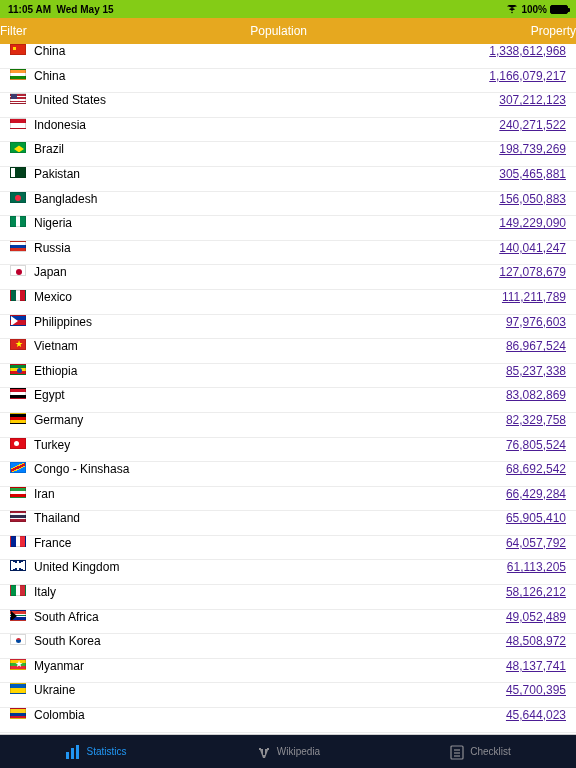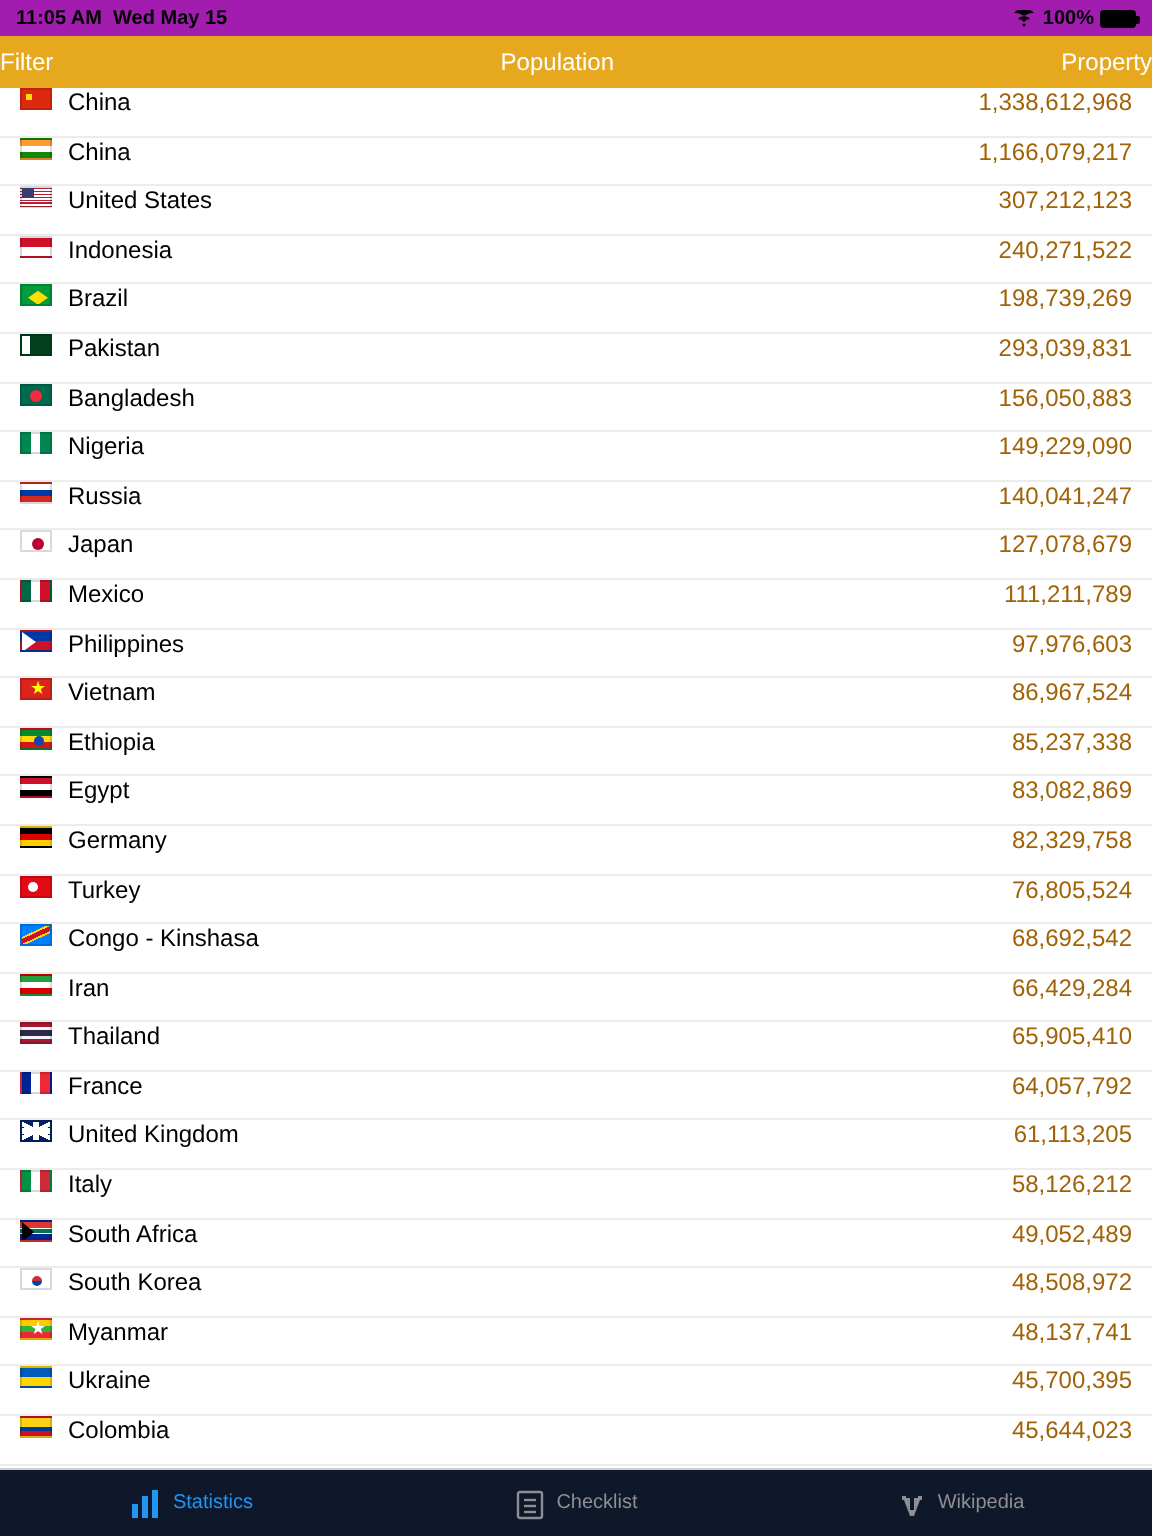--- a/index.html
+++ b/index.html
@@ -7,21 +7,21 @@
   font-family: -apple-system, "Helvetica Neue", Arial, sans-serif;
   width: 576px;
   height: 768px;
   display: flex;
   flex-direction: column;
   background: #fff;
   overflow: hidden;
 }
 .status-bar {
   height: 18px;
-  background: #a21caf;
+  background: #84cc16;
   display: flex;
   align-items: center;
   padding: 0 8px;
   font-size: 10px;
   font-weight: 600;
   color: #000;
 }
 .status-left { flex: 0 0 auto; }
 .status-right { flex: 0 0 auto; margin-left: auto; display: flex; align-items: center; gap: 3px; }
 .battery-icon { display:inline-block; width:18px; height:9px; border:1px solid #000; border-radius:2px; position:relative; background:#000;}
@@ -57,21 +57,22 @@
   overflow: hidden;
 }
 .country {
   flex: 1 1 auto;
   font-size: 12px;
   color: #000;
 }
 .value {
   flex: 0 0 auto;
   font-size: 12px;
-  color: #a16207;
+  color: #4c1d95;
+  text-decoration: underline;
 }
 .tab-bar {
   height: 34px;
   border-top: 1px solid #d0d0d0;
   display: flex;
   background: #0f172a;
 }
 .tab {
   flex: 1;
   display: flex;
@@ -159,21 +160,21 @@
       <div class="value">240,271,522</div>
     </div>
     <div class="row">
       <div class="flag flag-br"></div>
       <div class="country">Brazil</div>
       <div class="value">198,739,269</div>
     </div>
     <div class="row">
       <div class="flag flag-pk"></div>
       <div class="country">Pakistan</div>
-      <div class="value">293,039,831</div>
+      <div class="value">305,465,881</div>
     </div>
     <div class="row">
       <div class="flag flag-bd"></div>
       <div class="country">Bangladesh</div>
       <div class="value">156,050,883</div>
     </div>
     <div class="row">
       <div class="flag flag-ng"></div>
       <div class="country">Nigeria</div>
       <div class="value">149,229,090</div>
@@ -284,26 +285,26 @@
   <div class="tab active">
     <span class="tab-icon"><svg viewBox="0 0 16 16">
           <rect x="1" y="8" width="3" height="7" fill="#2196f3"></rect>
           <rect x="6" y="4" width="3" height="11" fill="#2196f3"></rect>
           <rect x="11" y="1" width="3" height="14" fill="#2196f3"></rect>
         </svg></span>
     <span>Statistics</span>
   </div>
   <div class="tab">
     <span class="tab-icon"><svg viewBox="0 0 16 16">
+          <path d="M3 4 h2 v1 h2 v6 h2 v-6 h2 v-1 h2 v2 h-1 l-3 8 h-2 l-3 -8 h-1 z" fill="#8e8e93"></path>
+        </svg></span>
+    <span>Wikipedia</span>
+  </div>
+  <div class="tab">
+    <span class="tab-icon"><svg viewBox="0 0 16 16">
           <rect x="2" y="2" width="12" height="13" rx="1" fill="none" stroke="#8e8e93" stroke-width="1.2"></rect>
           <line x1="5" y1="6" x2="11" y2="6" stroke="#8e8e93" stroke-width="1.2"></line>
           <line x1="5" y1="9" x2="11" y2="9" stroke="#8e8e93" stroke-width="1.2"></line>
           <line x1="5" y1="12" x2="11" y2="12" stroke="#8e8e93" stroke-width="1.2"></line>
         </svg></span>
     <span>Checklist</span>
   </div>
-  <div class="tab">
-    <span class="tab-icon"><svg viewBox="0 0 16 16">
-          <path d="M3 4 h2 v1 h2 v6 h2 v-6 h2 v-1 h2 v2 h-1 l-3 8 h-2 l-3 -8 h-1 z" fill="#8e8e93"></path>
-        </svg></span>
-    <span>Wikipedia</span>
-  </div>
 </div>
 
 </body></html>

